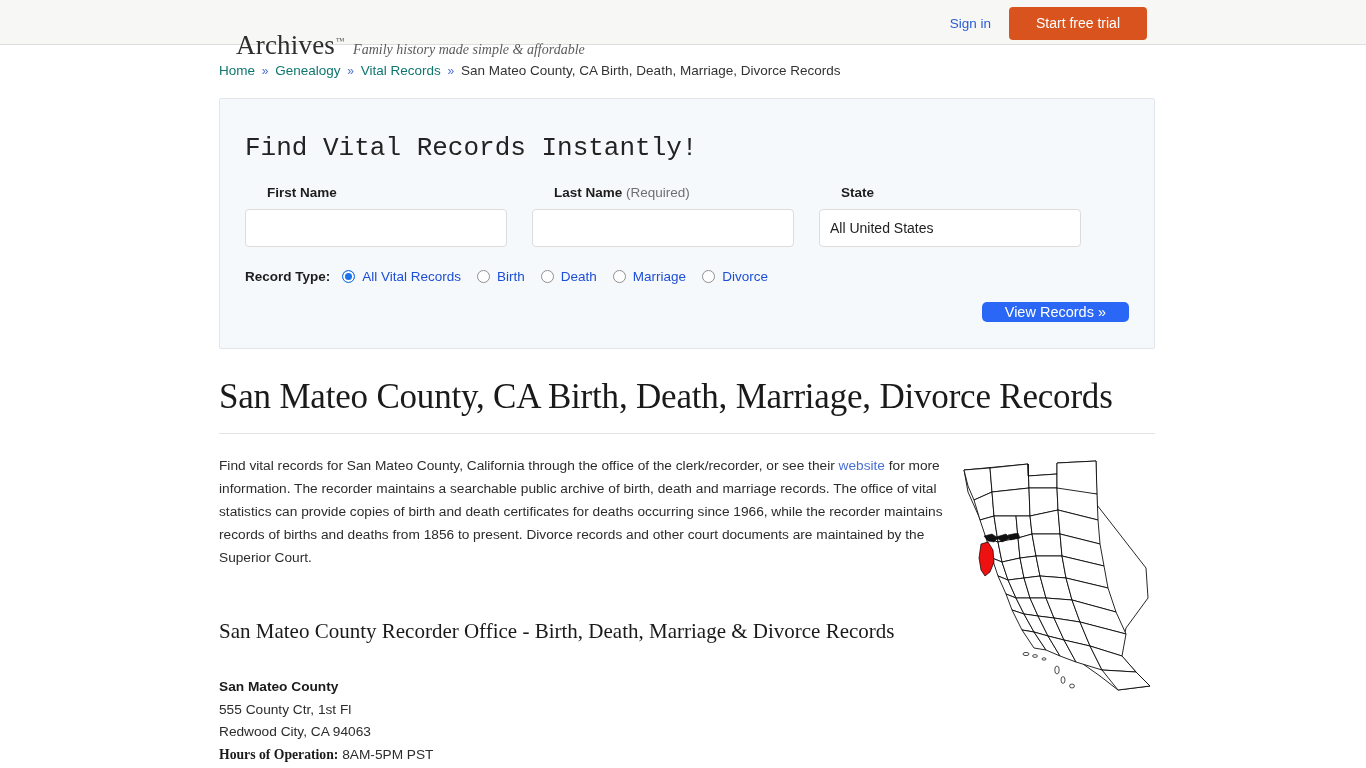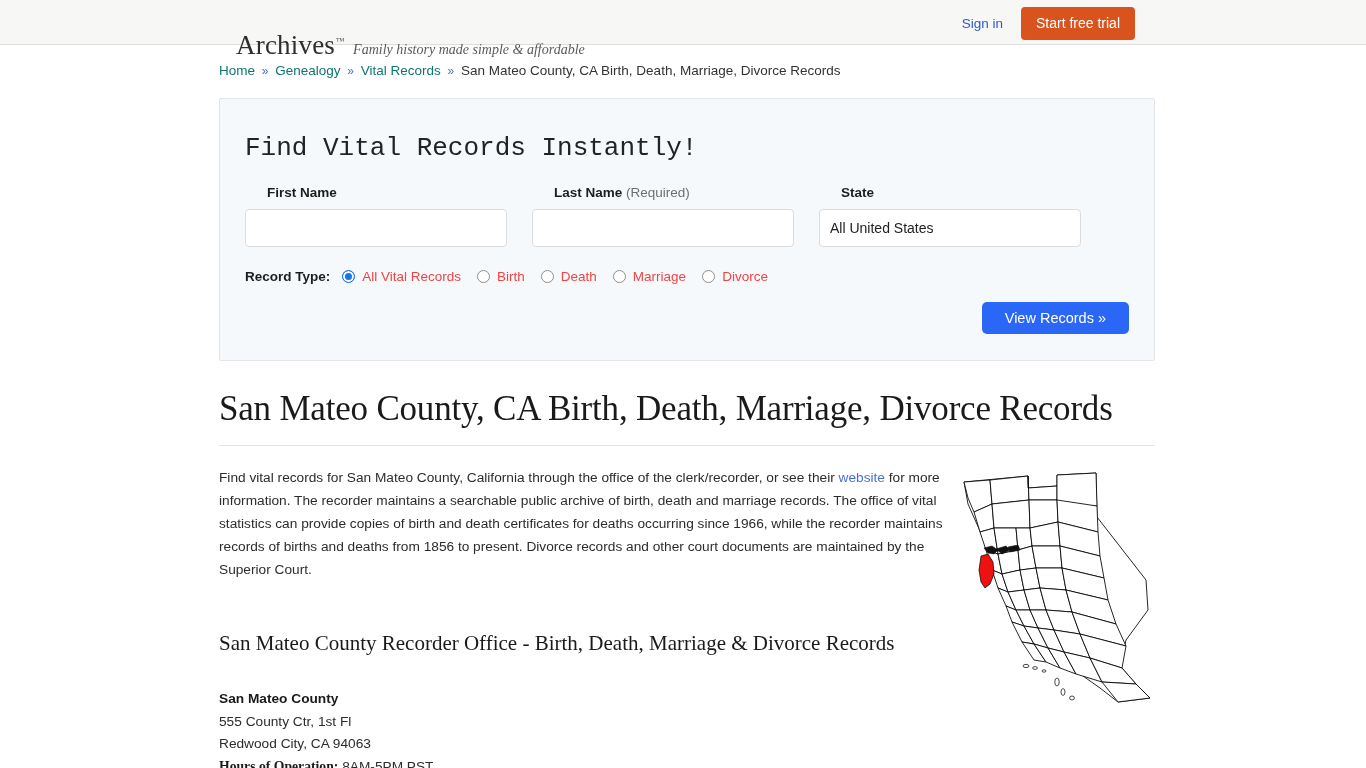--- a/index.html
+++ b/index.html
@@ -54,36 +54,36 @@
     font-family: "Liberation Serif", serif;
     font-style: italic;
     font-size: 14px;
     color: #5a5a5a;
   }
   .header-actions {
     display: flex;
     align-items: center;
     gap: 18px;
     position: absolute;
-    right: 231px;
+    right: 219px;
     top: 7px;
   }
   .signin-link {
     color: #2a5bd7;
     font-size: 13.5px;
     text-decoration: none;
     cursor: pointer;
   }
   .trial-btn {
     background: #d9531e;
     color: #ffffff;
     font-size: 14px;
     border: none;
     border-radius: 4px;
-    padding: 9px 15px 10px;
+    padding: 9px 27px 10px;
     cursor: pointer;
     line-height: 1;
     font-family: "Liberation Sans", sans-serif;
   }
 
   
   .page {
     width: 1366px;
     padding: 0 219px;
   }
@@ -187,34 +187,34 @@
     display: inline-block;
     margin-right: 7px;
     flex: none;
     position: relative;
   }
   .radio-opt.selected .radio-mark {
     border: 1px solid #1a73e8;
     background: #1a73e8;
     box-shadow: inset 0 0 0 2px #ffffff;
   }
-  .radio-text { color: #ef4444; }
+  .radio-text { color: #1d4ed8; }
 
   .submit-row {
     display: flex;
     justify-content: flex-end;
     margin-top: 18px;
   }
   .view-records-btn {
     background: #2b67f6;
     color: #fff;
     border: none;
     border-radius: 5px;
     font-size: 14.5px;
-    padding: 8px 23px;
+    padding: 2px 23px;
     cursor: pointer;
     font-family: "Liberation Sans", sans-serif;
   }
 
   
   .page-title {
     font-family: "Liberation Serif", serif;
     font-weight: normal;
     font-size: 35px;
     color: #1a1a1a;

